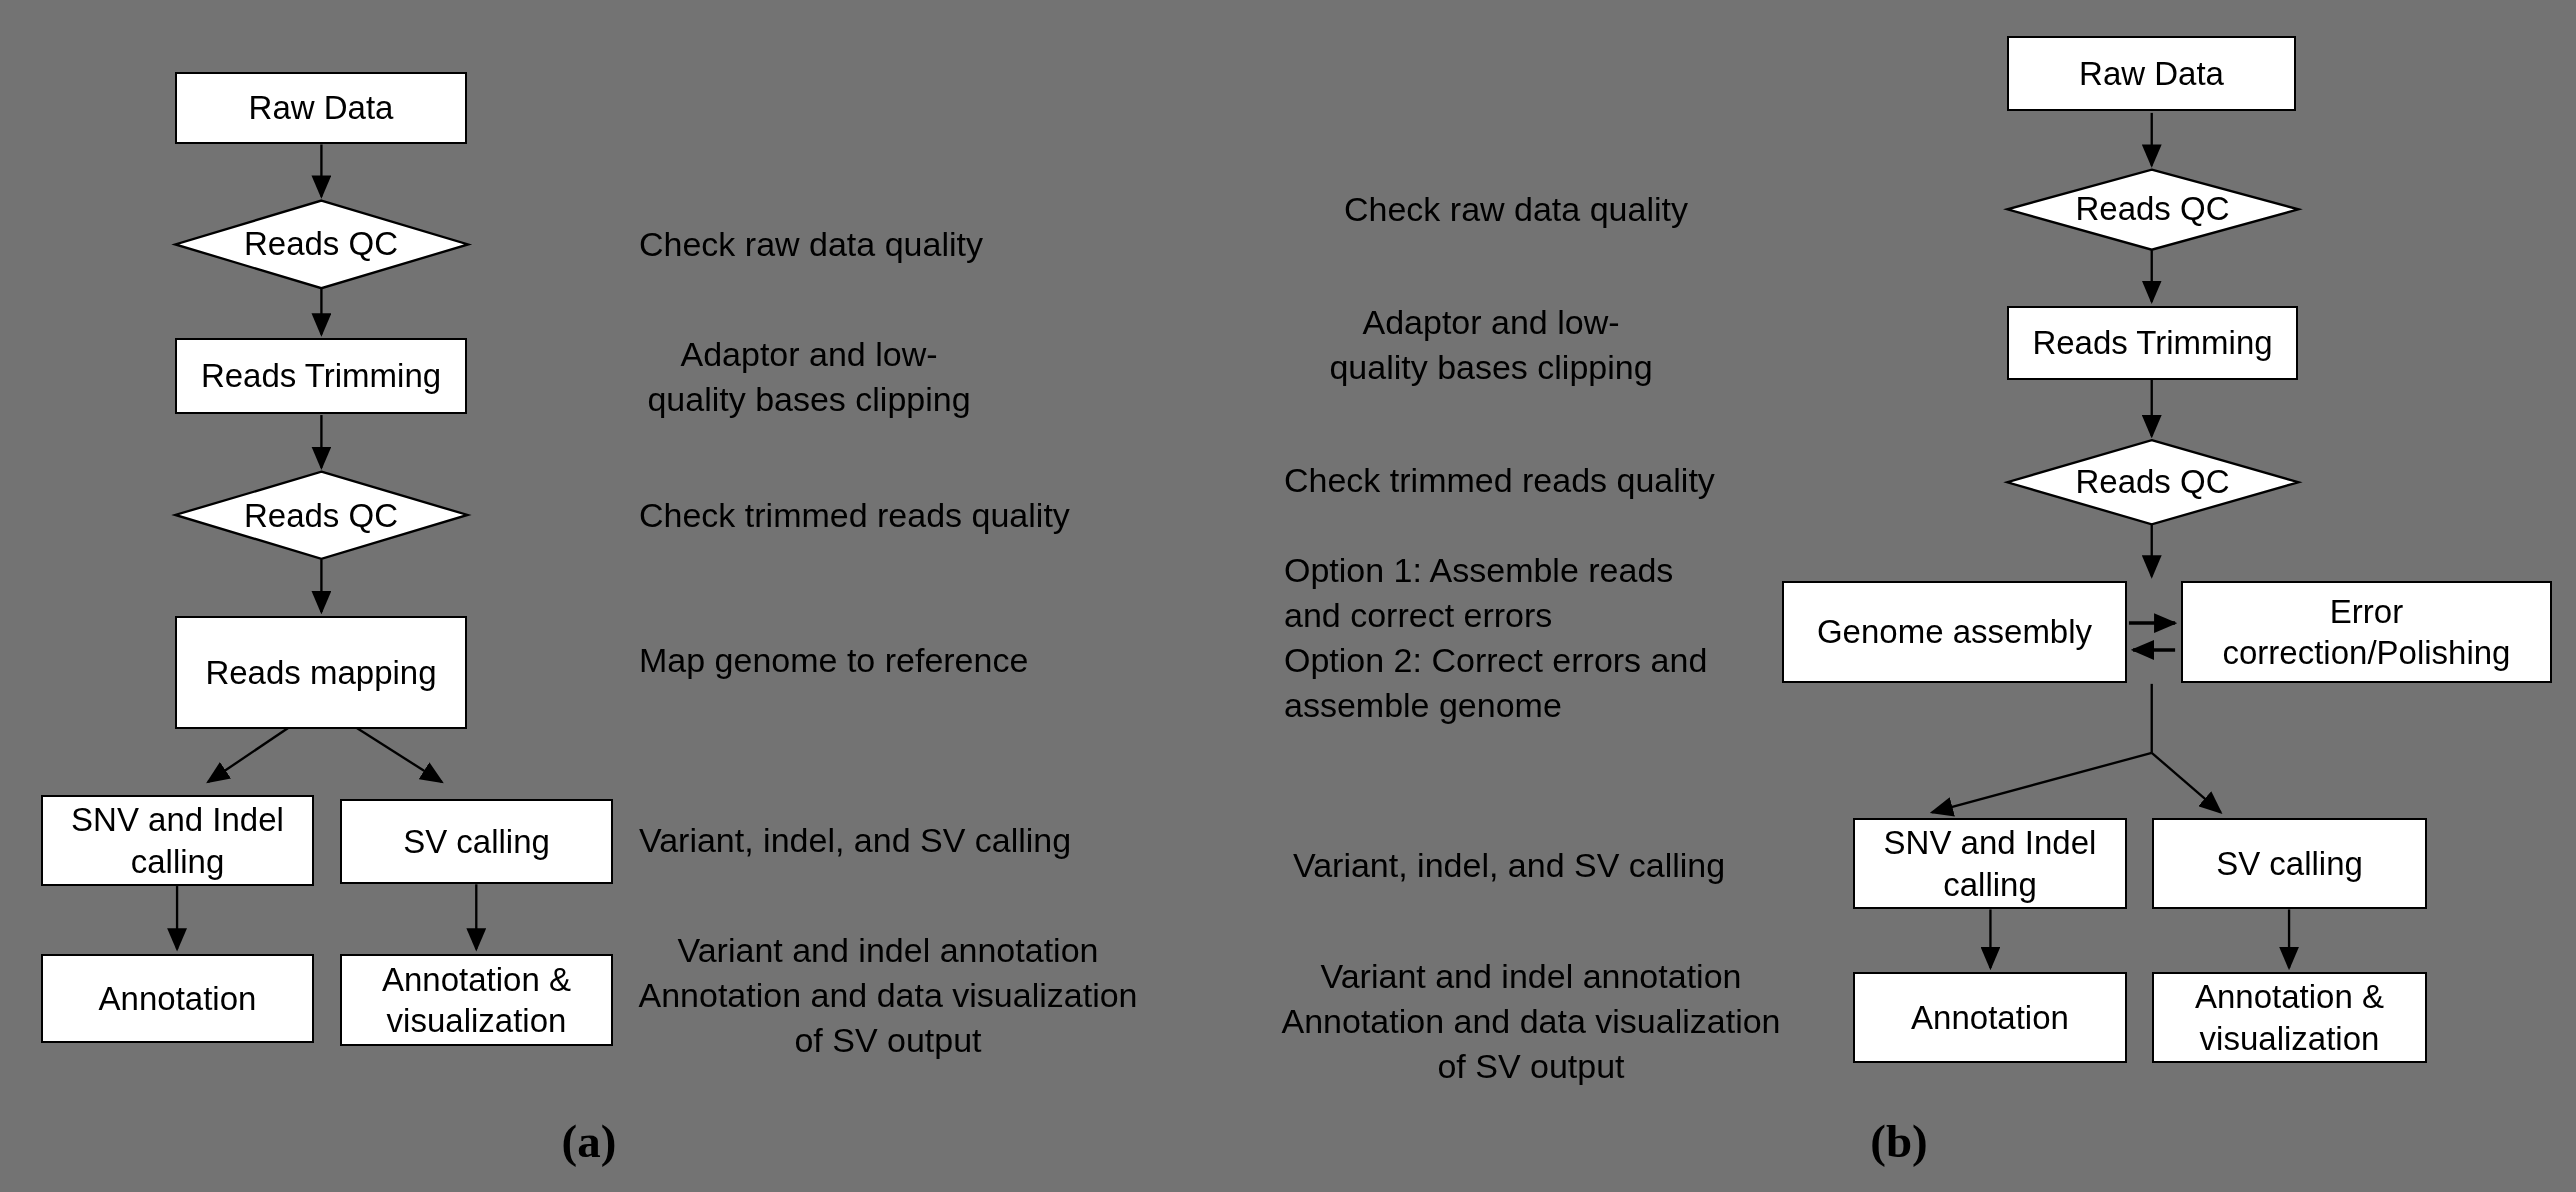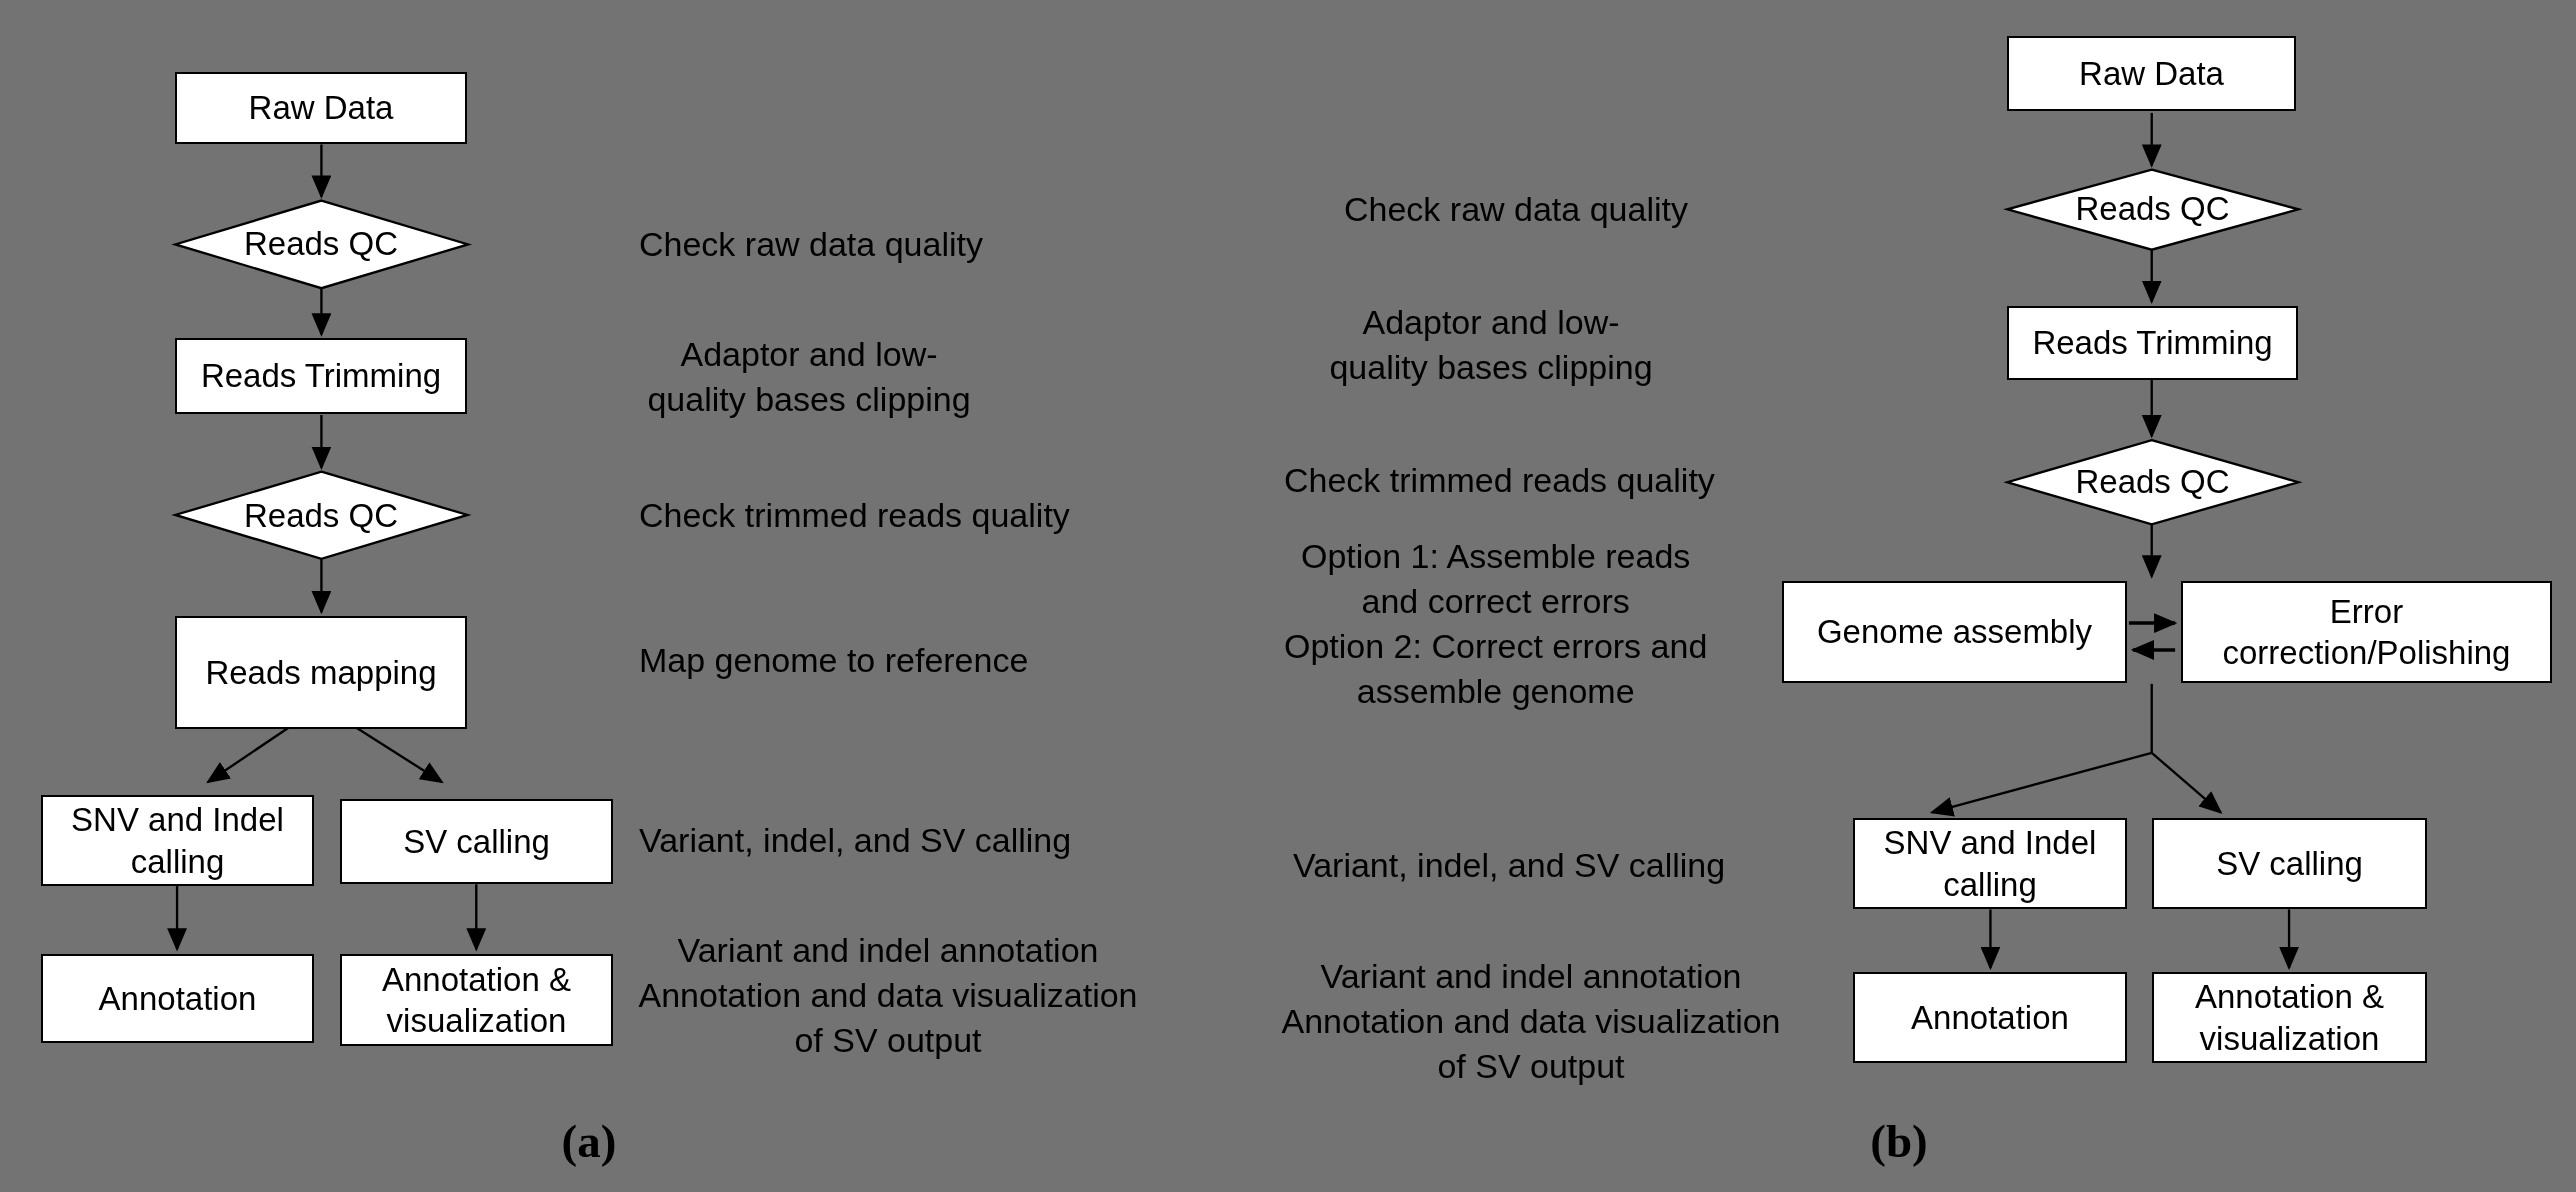--- a/index.html
+++ b/index.html
@@ -155,21 +155,21 @@
 
   <div class="node" style="left:1853px; top:972px; width:274px; height:91px;">Annotation</div>
 
   <div class="node" style="left:2152px; top:972px; width:275px; height:91px;">Annotation &amp;
 visualization</div>
 
   <div class="ann vmid" style="left:1344px; top:209px;">Check raw data quality</div>
   <div class="ann block" style="left:1491px; top:345px;">Adaptor and low-
 quality bases clipping</div>
   <div class="ann vmid" style="left:1284px; top:480px;">Check trimmed reads quality</div>
-  <div class="ann" style="left:1284px; top:534px;text-align:center;">Option 1: Assemble reads
+  <div class="ann" style="left:1284px; top:548px;">Option 1: Assemble reads
 and correct errors
 Option 2: Correct errors and
 assemble genome</div>
   <div class="ann vmid" style="left:1293px; top:865px;">Variant, indel, and SV calling</div>
   <div class="ann block" style="left:1531px; top:1021px;">Variant and indel annotation
 Annotation and data visualization
 of SV output</div>
 
   <div class="panel-label" style="left:1899px; top:1141px;">(b)</div>
 

